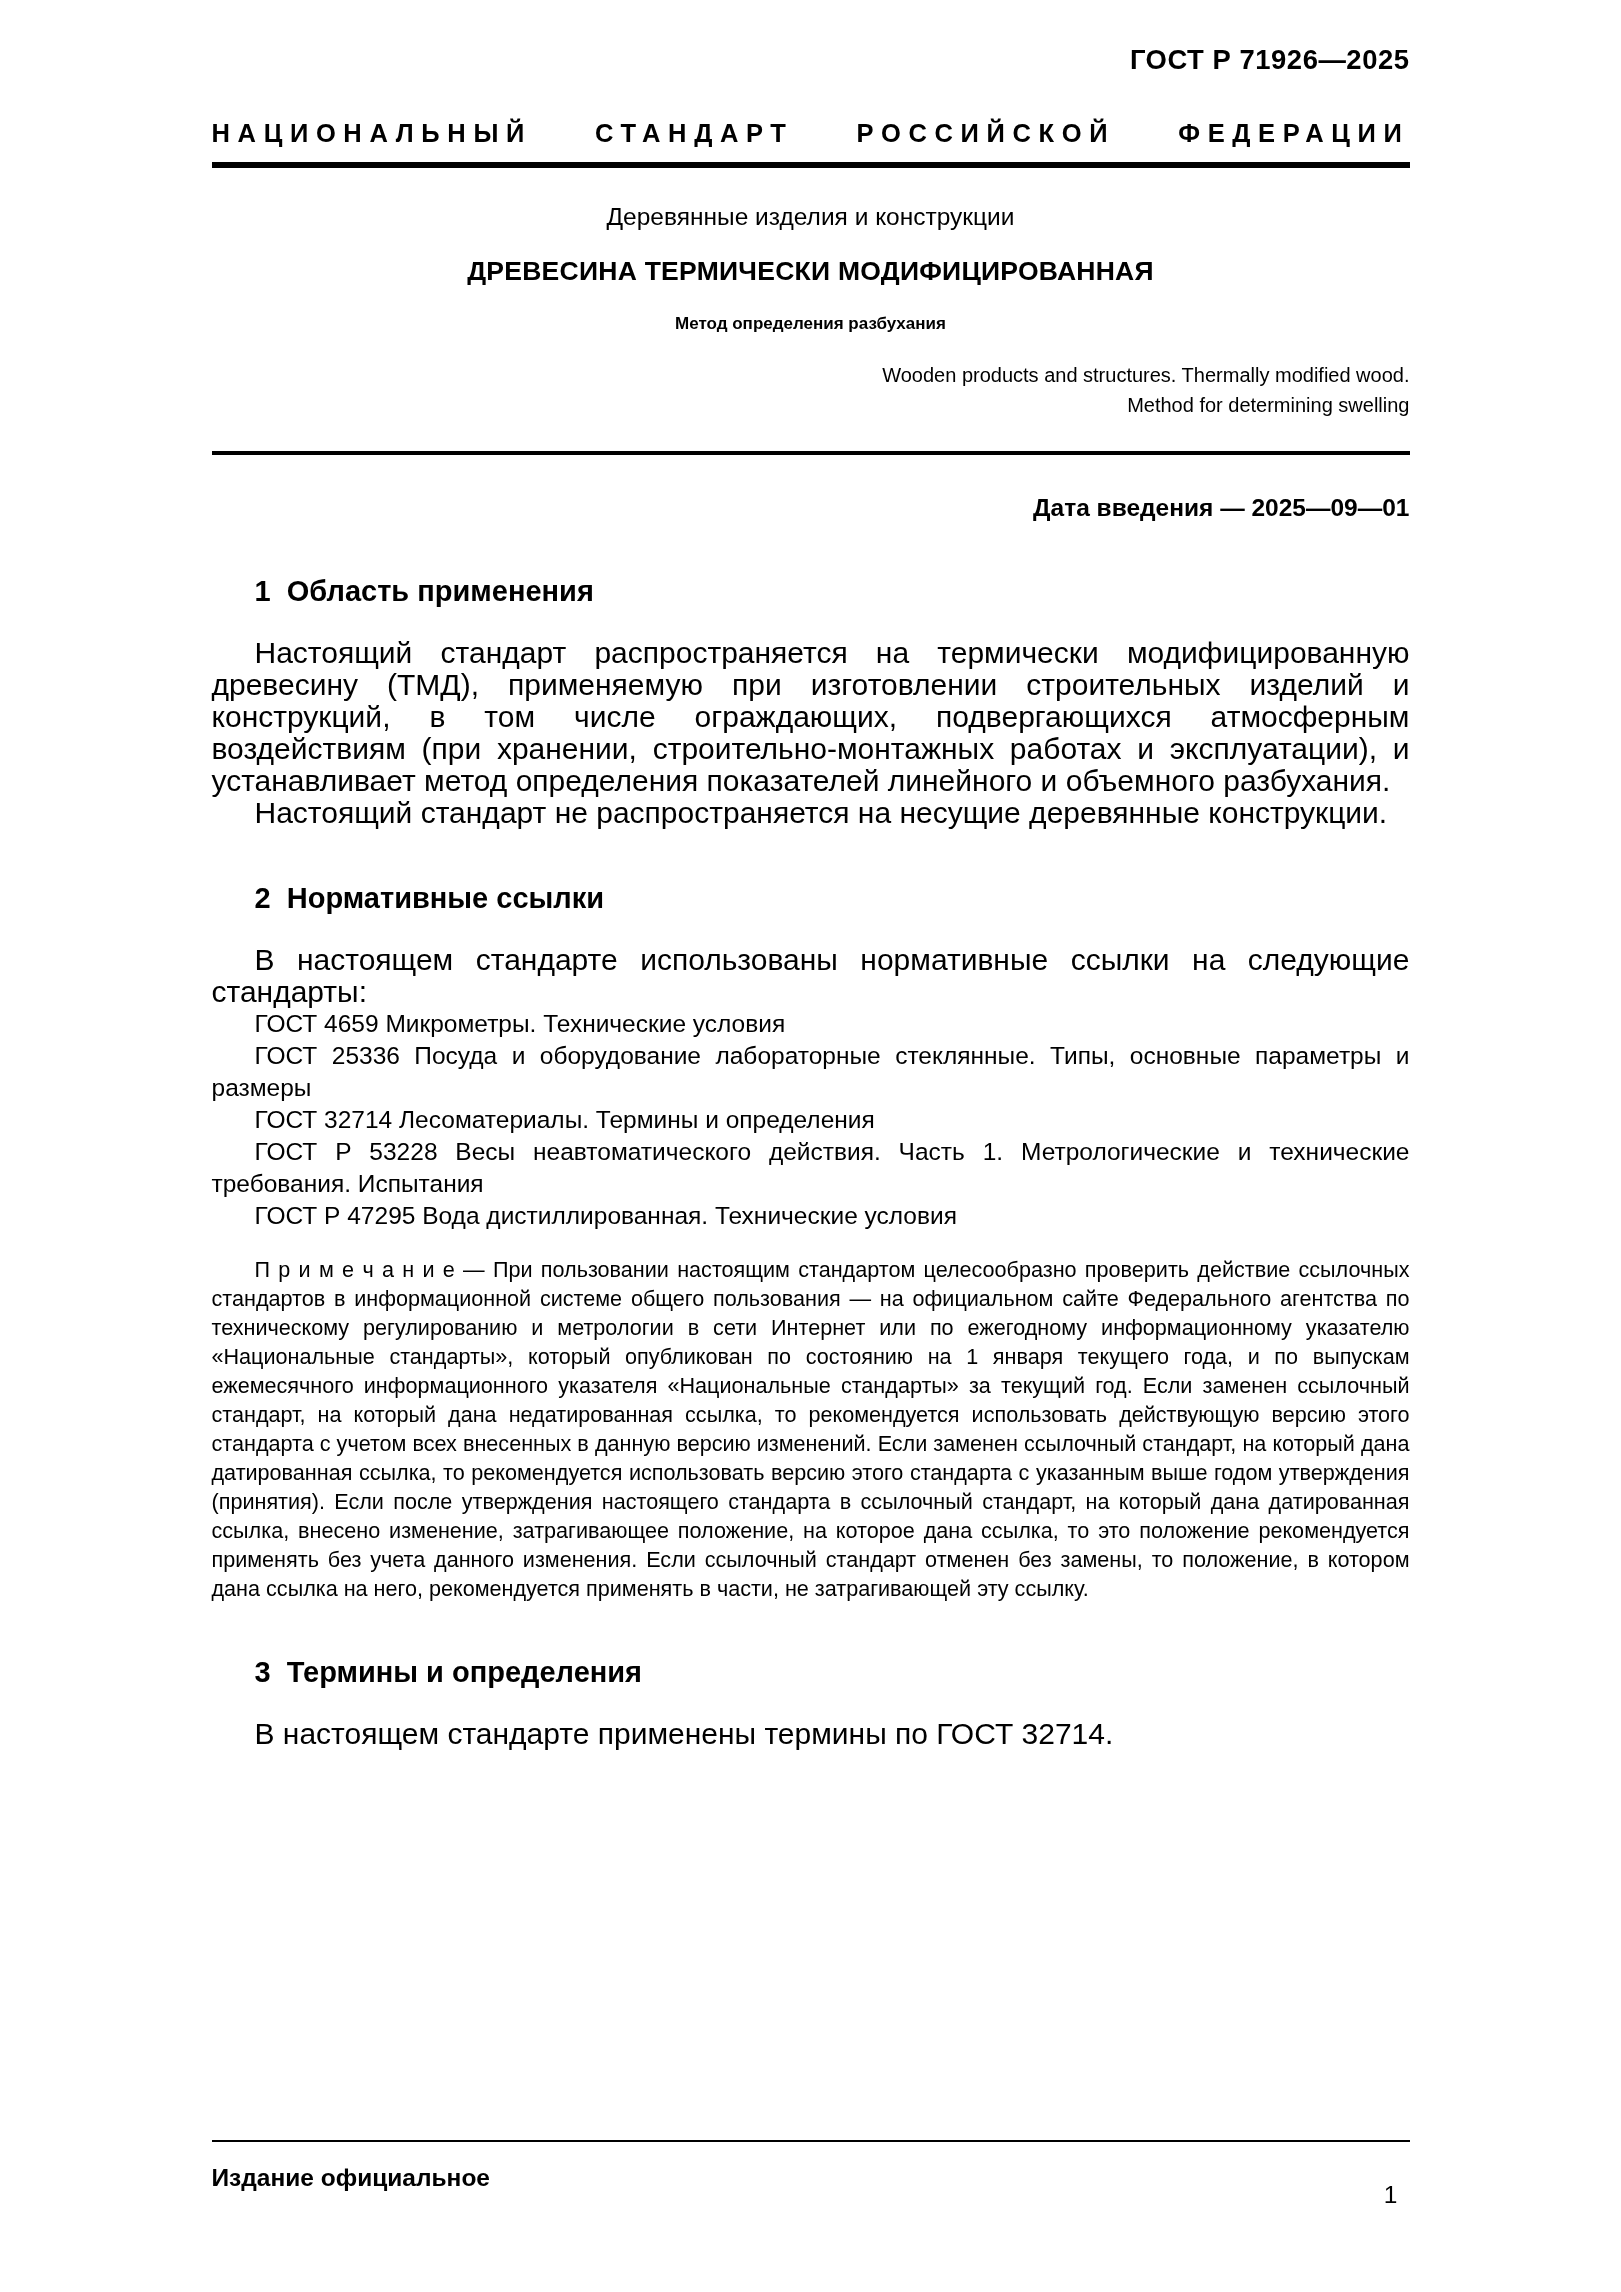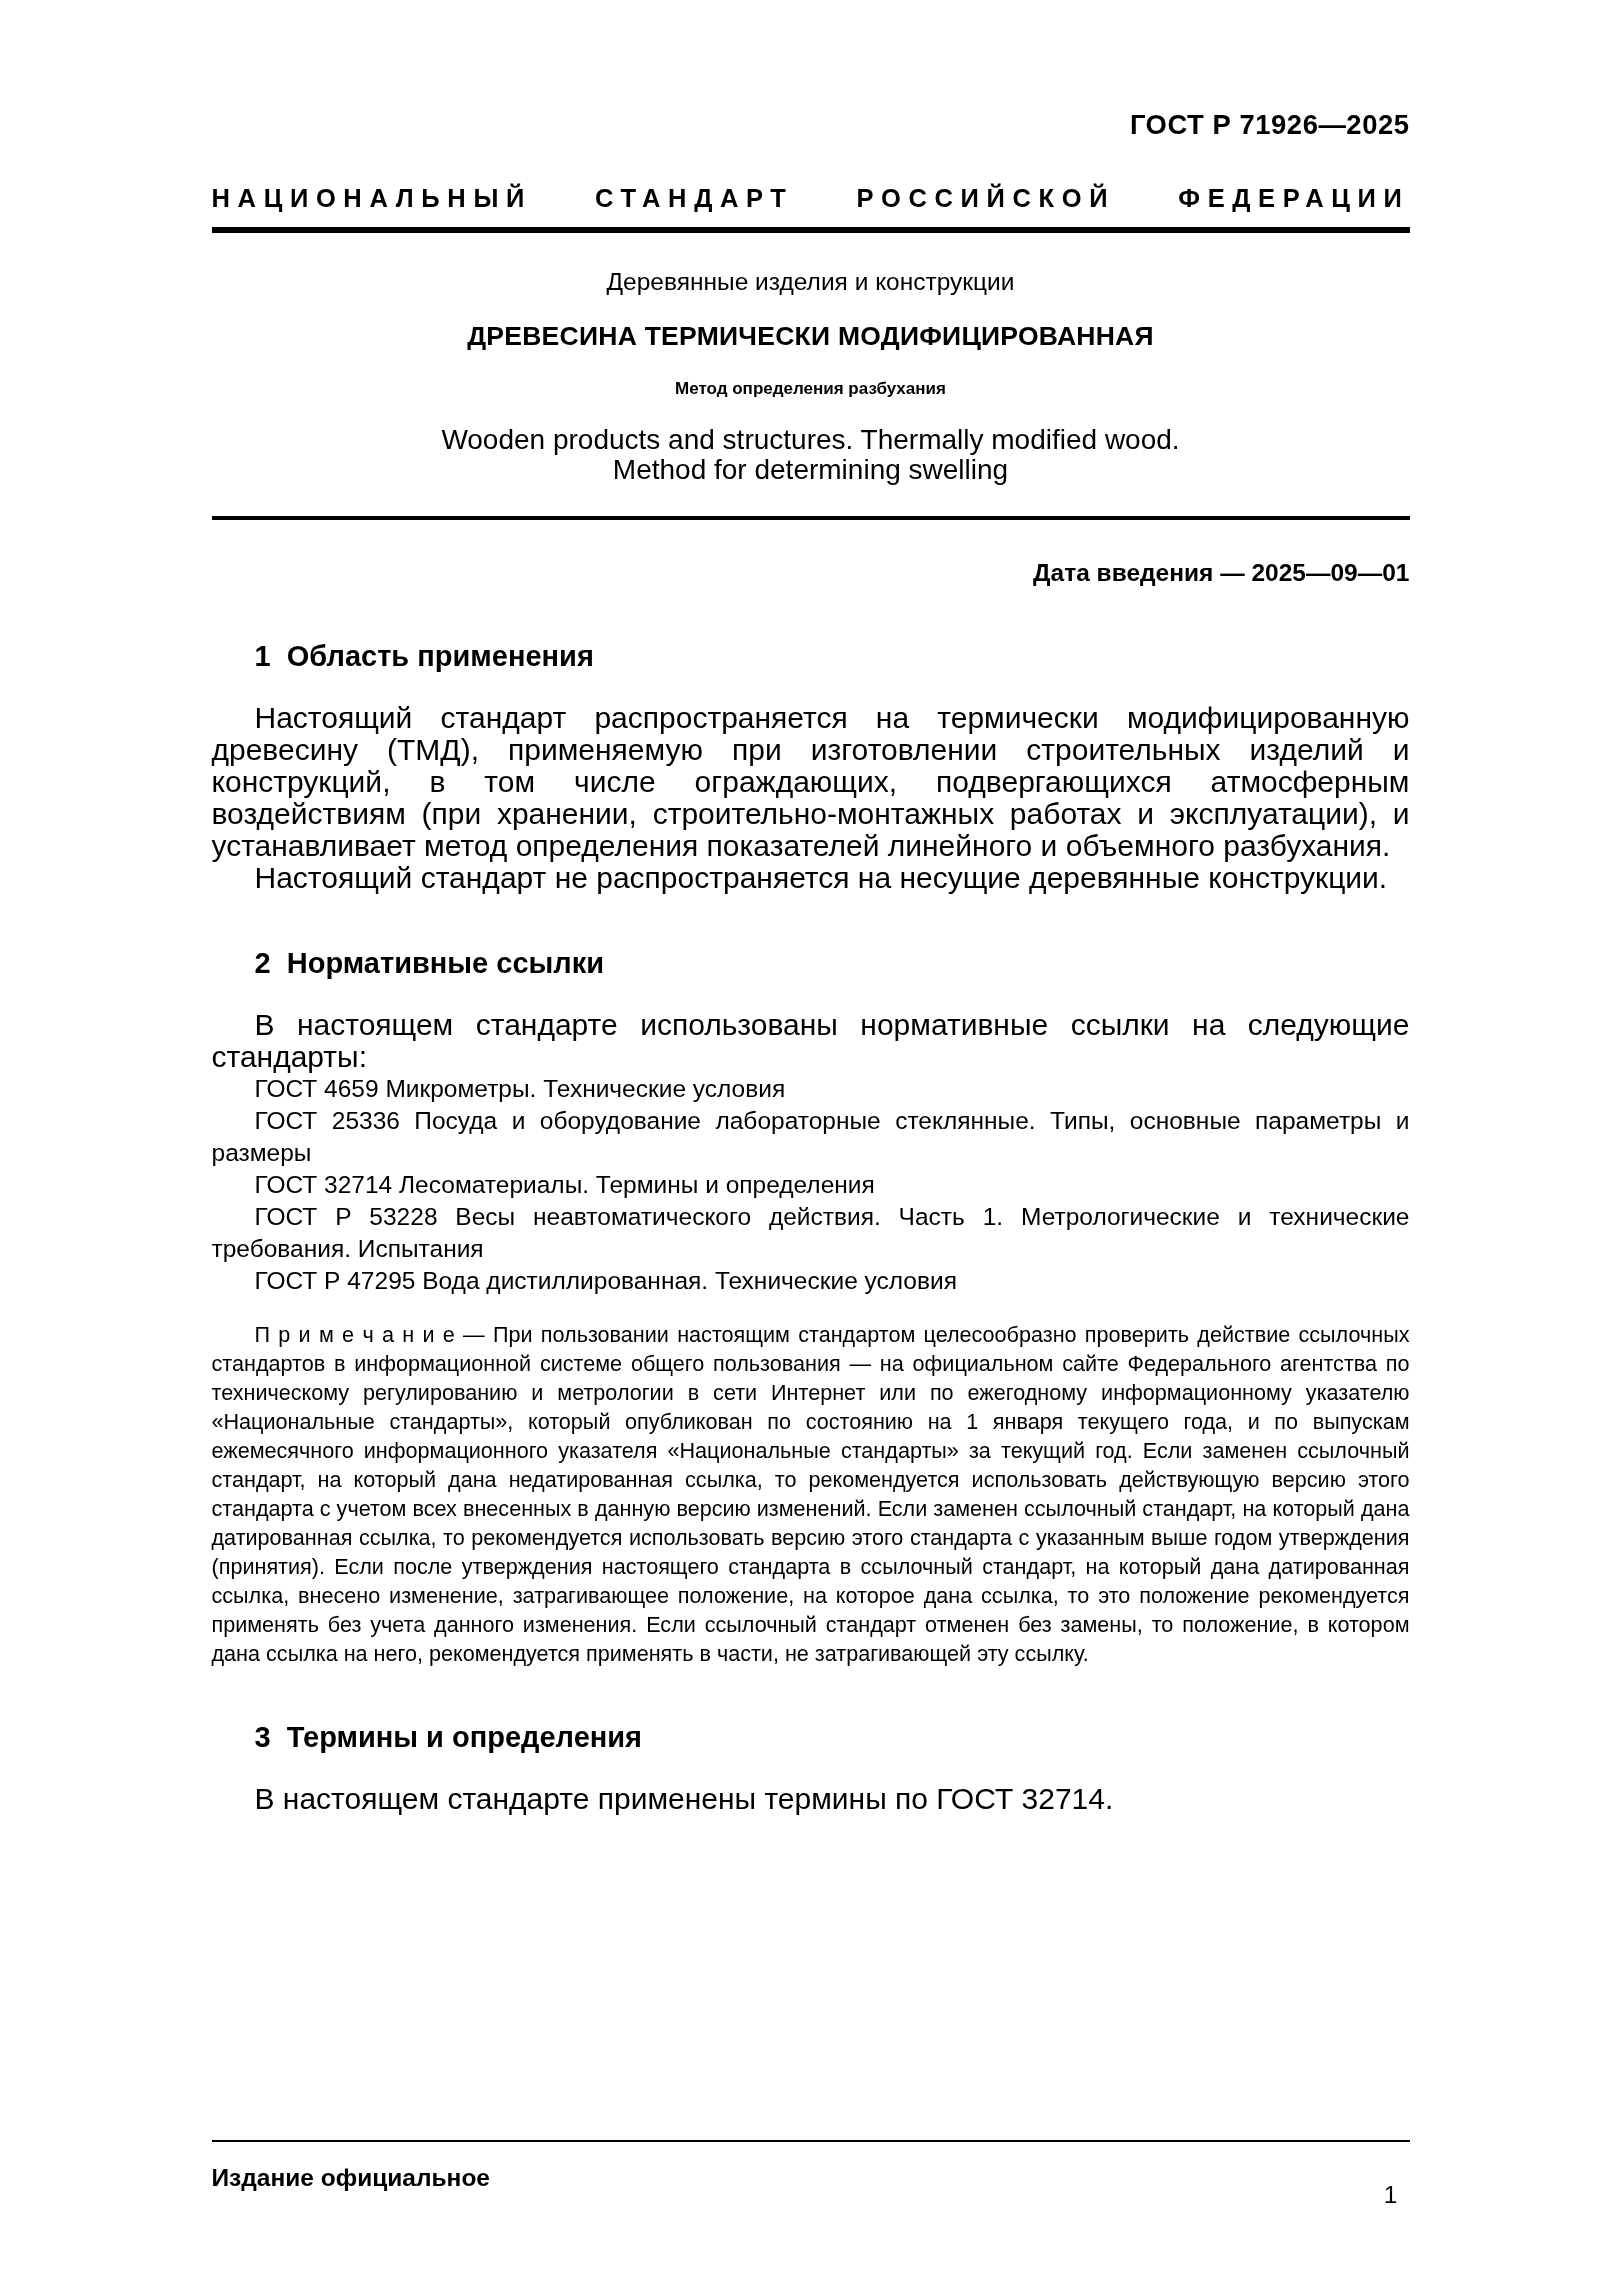--- a/index.html
+++ b/index.html
@@ -5,21 +5,21 @@
   * { margin: 0; padding: 0; box-sizing: border-box; }
   html, body { background: #ffffff; }
   body { font-family: "Liberation Sans", sans-serif; color: #000; }
 
   .page {
     position: relative;
     width: 1362px;
     height: 2293px;
     margin: 0 auto;
     background: #ffffff;
-    padding: 109px 82px 0 82px;
+    padding: 44px 82px 0 82px;
     overflow: hidden;
   }
 
   .doc-number {
     text-align: right;
     font-weight: bold;
     font-size: 27.4px;
     letter-spacing: 0.02em;
   }
 
@@ -35,21 +35,21 @@
   .rule-thick {
     height: 5.9px;
     background: #000;
     margin-top: 13.7px;
   }
 
   .title-block { text-align: center; }
   .t-group    { margin-top: 35px; font-weight: normal; font-size: 24.5px; }
   .t-main     { margin-top: 25.5px; font-weight: bold; font-size: 26.5px; letter-spacing: 0.01em; }
   .t-sub      { margin-top: 27.4px; font-weight: bold; font-size: 17px; }
-  .t-en       { margin-top: 25.5px; font-size: 28px; line-height: 30px; }
+  .t-en       { margin-top: 25.5px; font-size: 20px; line-height: 30px; text-align: right; }
 
   .rule-mid {
     height: 3.9px;
     background: #000;
     margin-top: 31px;
   }
 
   .date-line {
     margin-top: 39px;
     text-align: right;

